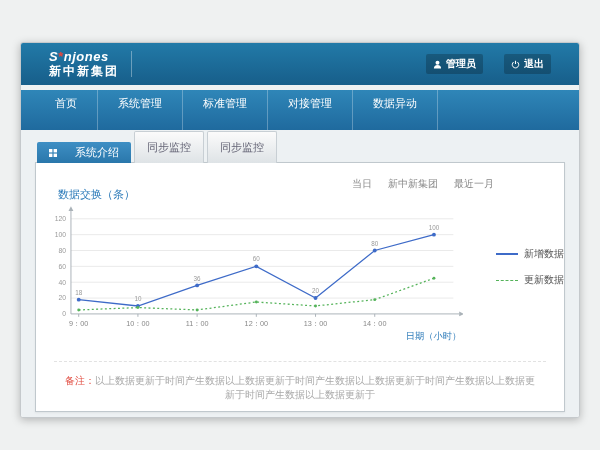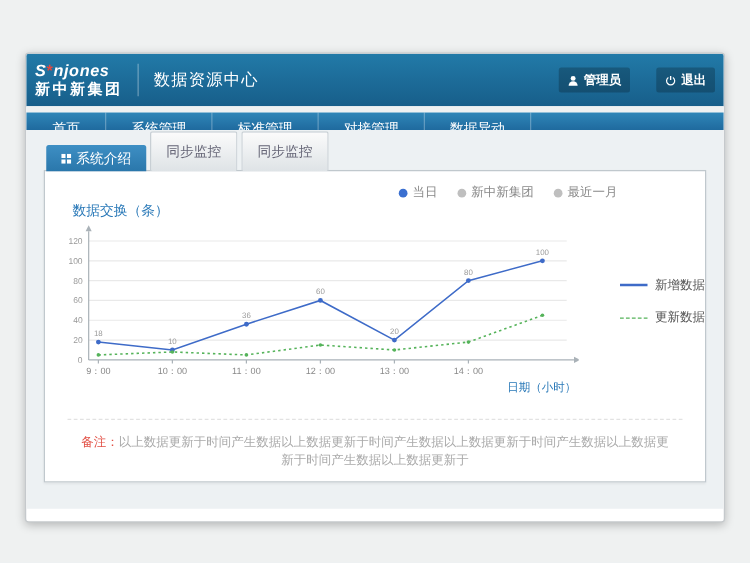--- a/index.html
+++ b/index.html
@@ -5,57 +5,57 @@
   * { margin:0; padding:0; box-sizing:border-box; }
   html,body { width:600px; height:450px; overflow:hidden; }
   body { background:#eff1f1; font-family:"Liberation Sans","DejaVu Sans",sans-serif; position:relative; }
 
   .window { position:absolute; left:20px; top:42px; width:560px; height:376px;
             background:#fff; border:1px solid #c5c9cc; border-radius:3px;
             box-shadow:0 2px 8px rgba(0,0,0,.25); overflow:hidden; }
 
   
   .app-header { height:42px; background:linear-gradient(#227aa8,#175e8a);
-                display:flex; align-items:center; padding:0 7px; }
+                display:flex; align-items:center; padding:0 28px; }
   .logo { color:#fff; line-height:1.1; }
   .logo-line1 { font-size:13px; font-weight:bold; font-style:italic; letter-spacing:.5px; }
   .logo-star { color:#e8453c; font-style:normal; font-weight:bold; }
   .logo-line2 { font-size:12px; font-weight:bold; letter-spacing:2px; }
   .header-divider { width:1px; height:26px; background:rgba(255,255,255,.35); margin:0 12px; }
   .app-title { color:#fff; font-size:13px; letter-spacing:1px; }
   .header-buttons { margin-left:auto; display:flex; gap:21px;font-weight:bold; }
   .hbtn { display:flex; align-items:center; gap:4px; background:rgba(0,0,0,.22);
           color:#fff; font-size:10px; padding:3px 7px; border-radius:2px; cursor:pointer; }
   .hbtn svg { width:9px; height:9px; display:block; }
 
   .gap-strip { height:5px; background:#eef1f2; }
 
   
-  .main-nav { height:14px; background:linear-gradient(#2f86b8,#1f6a9e); display:flex; padding-left:1px;text-align:center; }
+  .main-nav { height:40px; background:linear-gradient(#2f86b8,#1f6a9e); display:flex; padding-left:14px;text-align:center; }
   .nav-item { color:#fff; font-size:11px; line-height:26px; padding:0 20px;
               border-right:1px solid rgba(255,255,255,.28); cursor:pointer; white-space:nowrap; }
 
   
   .content { height:303px; background:#edf1f3; padding:12px 14px 0; position:relative; }
 
   .tabs { display:flex; gap:3px; margin-left:2px; align-items:flex-end; height:21px;
           position:relative; z-index:2; }
   .tab { font-size:11px; padding:0 12px; border-radius:2px 2px 0 0; cursor:pointer;
-         display:flex; align-items:center; gap:4px; white-space:nowrap; }
+         display:flex; align-items:center; gap:18px; white-space:nowrap; }
   .tab.active { height:21px; background:linear-gradient(#3e8fc4,#2a77ab); color:#fff; }
   .tab.inactive { height:32px; background:linear-gradient(#fbfbfb,#dee3e6); color:#667;
                   border:1px solid #c8cfd4; border-bottom:none; }
   .tab .tab-icon svg { width:8px; height:8px; display:block; }
 
   .panel { background:#fff; border:1px solid #c0c8cd; height:250px; margin-top:-1px;
            position:relative; box-shadow:0 1px 2px rgba(0,0,0,.06); }
 
   .filters { display:flex; justify-content:flex-end; gap:16px; padding:10px 70px 0 0;
              font-size:10px; color:#888; height:24px; }
-  .filter-item { display:flex; align-items:center; gap:4px; cursor:pointer; }
+  .filter-item { display:flex; align-items:center; gap:4px; cursor:pointer;flex-direction:column; }
   .legend-dot { width:7px; height:7px; border-radius:50%; background:#bbb; }
 
   .ylabel { color:#2a79b8; font-size:11px; margin:0 0 0 22px; height:14px; }
 
   .chart-row { display:flex; margin-top:2px; }
   svg.chart { width:440px; height:150px; font-family:inherit; }
   .series-legend { width:104px; padding-top:44px; display:flex; flex-direction:column; gap:12px; }
   .series-legend-item { display:flex; align-items:center; gap:6px; font-size:10px; color:#555; cursor:pointer;justify-content:flex-end; }
   .sample { width:22px; height:0; border-top:2px solid #999; }
 
@@ -67,21 +67,20 @@
 <body>
 
 <div class="window">
 
   <div class="app-header">
     <div class="logo">
       <div class="logo-line1"><span>S</span><span class="logo-star">*</span><span>njones</span></div>
       <div class="logo-line2">新中新集团</div>
     </div>
     <div class="header-divider"></div>
-    <div class="app-title">数据资源中心</div>
     <div class="header-buttons">
       <div class="hbtn">
         <span>
           <svg viewBox="0 0 10 10">
               <circle cx="5" cy="3" r="2.2" fill="#fff"></circle>
               <path d="M1 9.5 a4 4 0 0 1 8 0 Z" fill="#fff"></path>
             </svg>
         </span>
         <span>管理员</span>
       </div>

